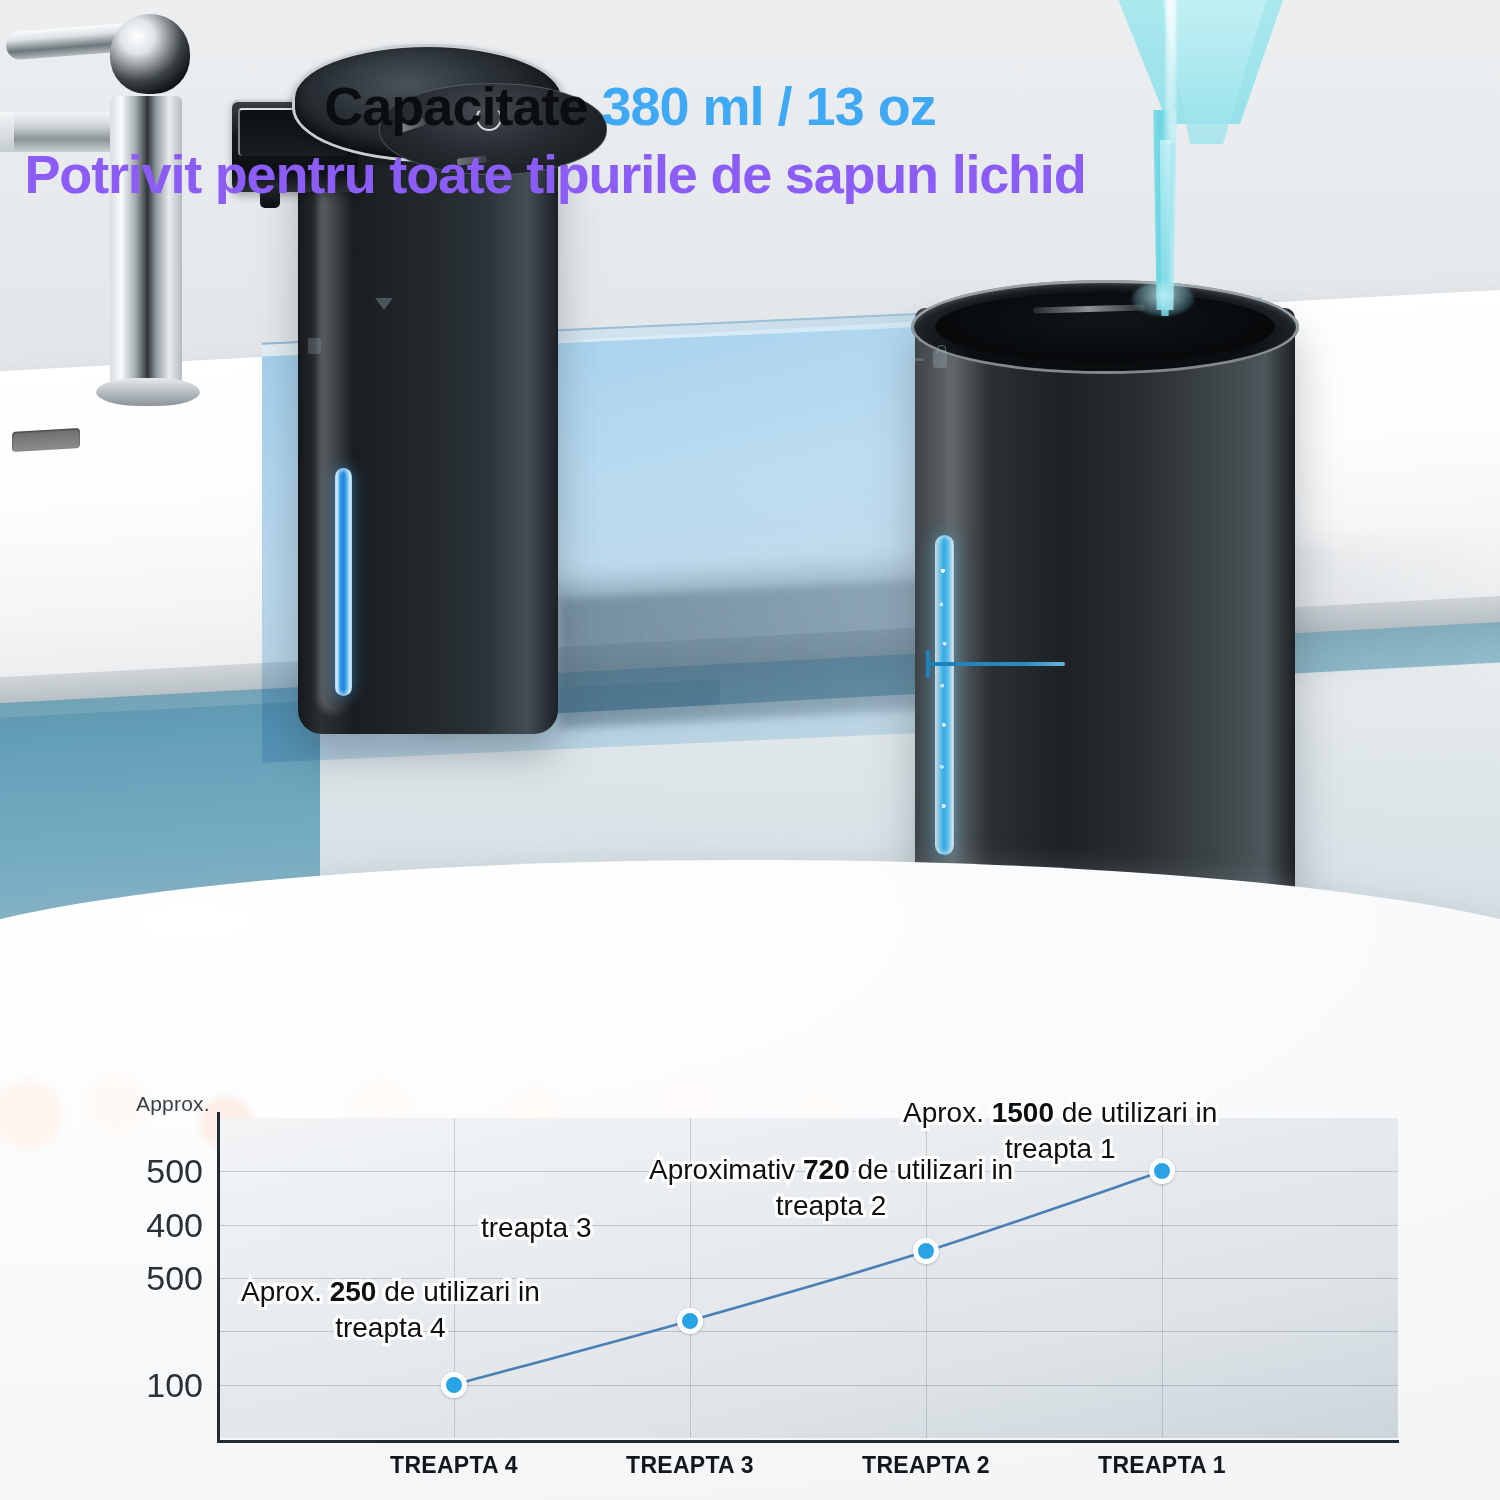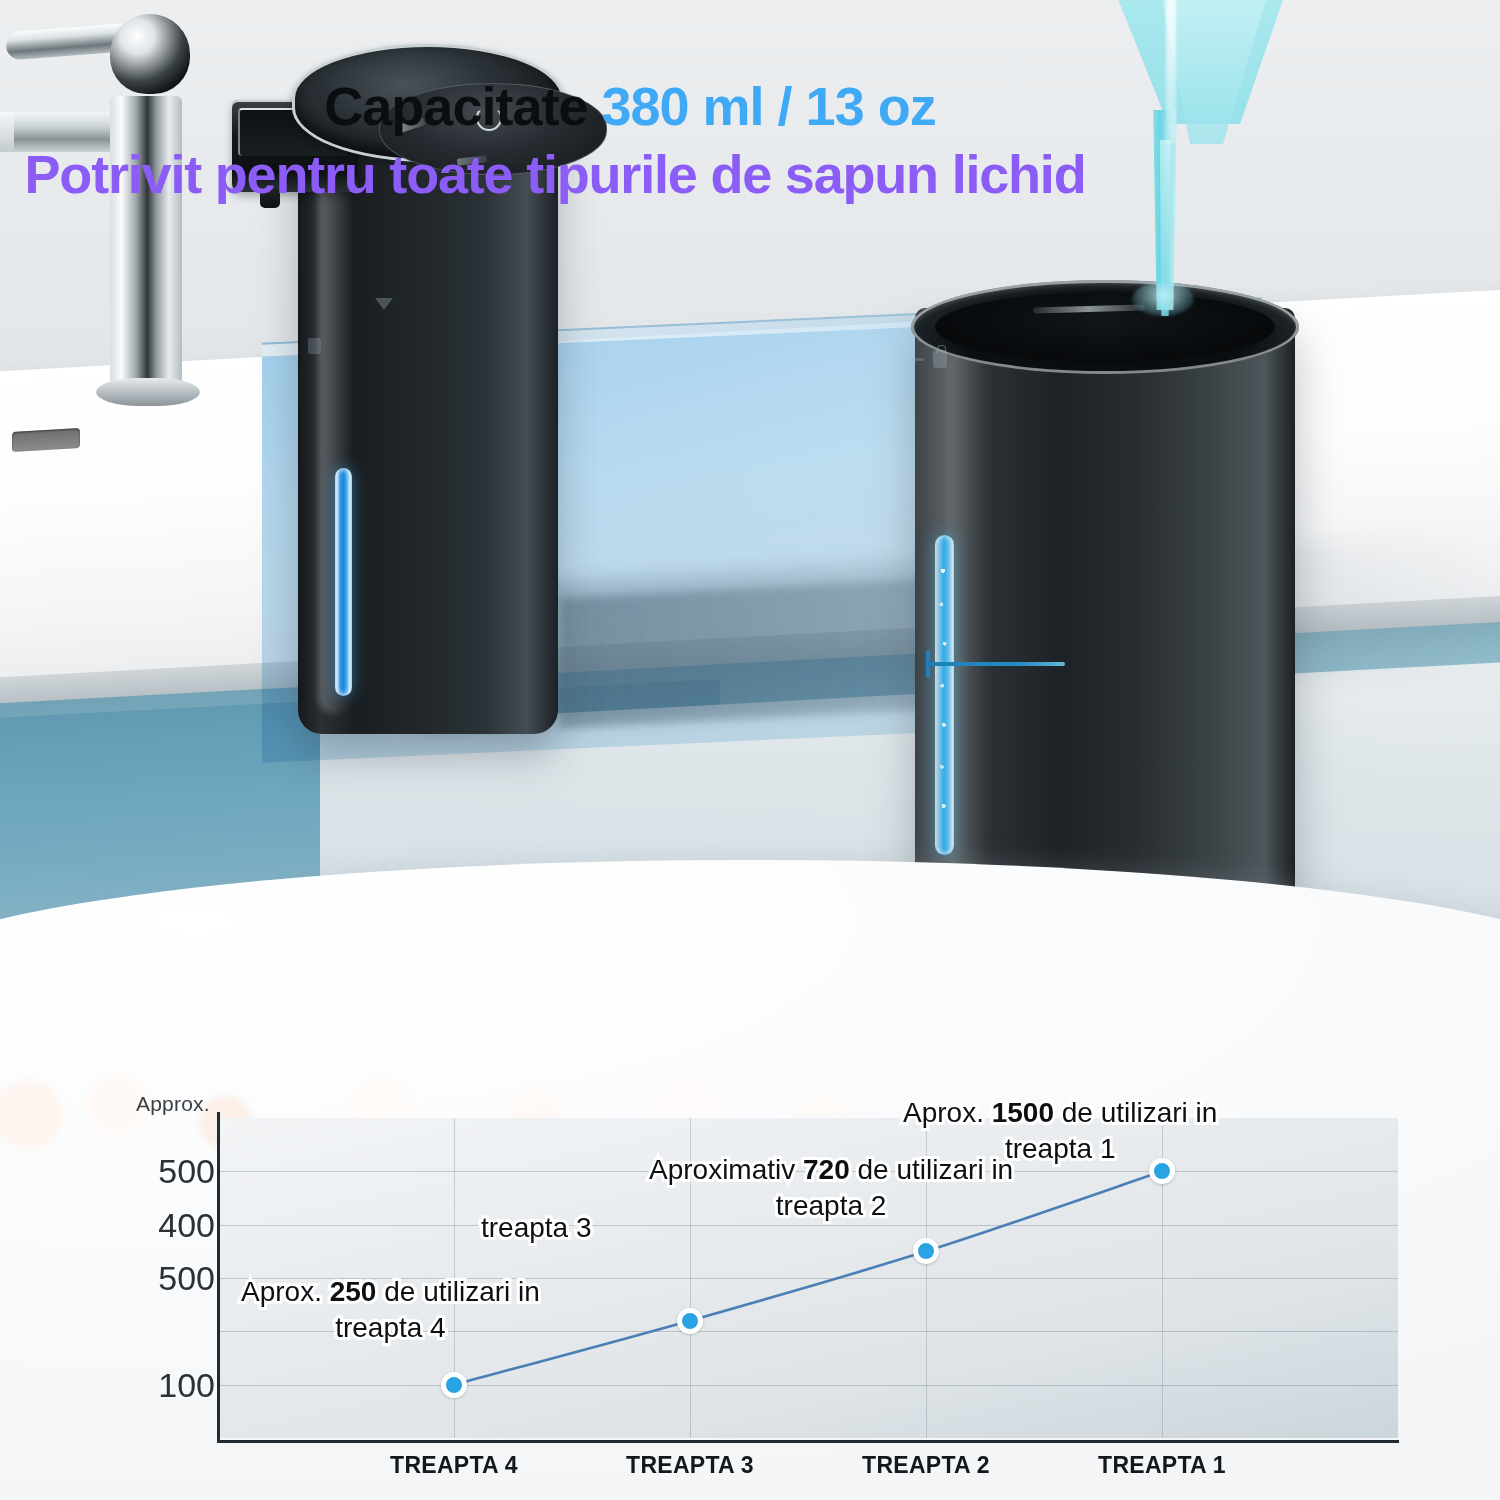--- a/index.html
+++ b/index.html
@@ -406,21 +406,21 @@
   }
   .x-axis-line {
     position:absolute; left:84px; top:350px; width:1182px; height:3px;
     background:#222a33;
   }
   .ytick {
     position:absolute; right:0; transform:translateY(-50%);
     font-size:34px; color:#2b3035; letter-spacing:0;
   }
   .ylabels {
-    position:absolute; left:12px; top:28px; width:70px; height:320px;
+    position:absolute; left:0; top:28px; width:70px; height:320px;
   }
   .xlabels {
     position:absolute; left:85px; top:362px; width:1180px; height:40px;
   }
   .xtick {
     position:absolute; transform:translateX(-50%);
     font-size:23px; font-weight:bold; color:#14181c; letter-spacing:.3px;
     white-space:nowrap;
   }
   svg.line-layer { position:absolute; inset:0; overflow:visible; }

